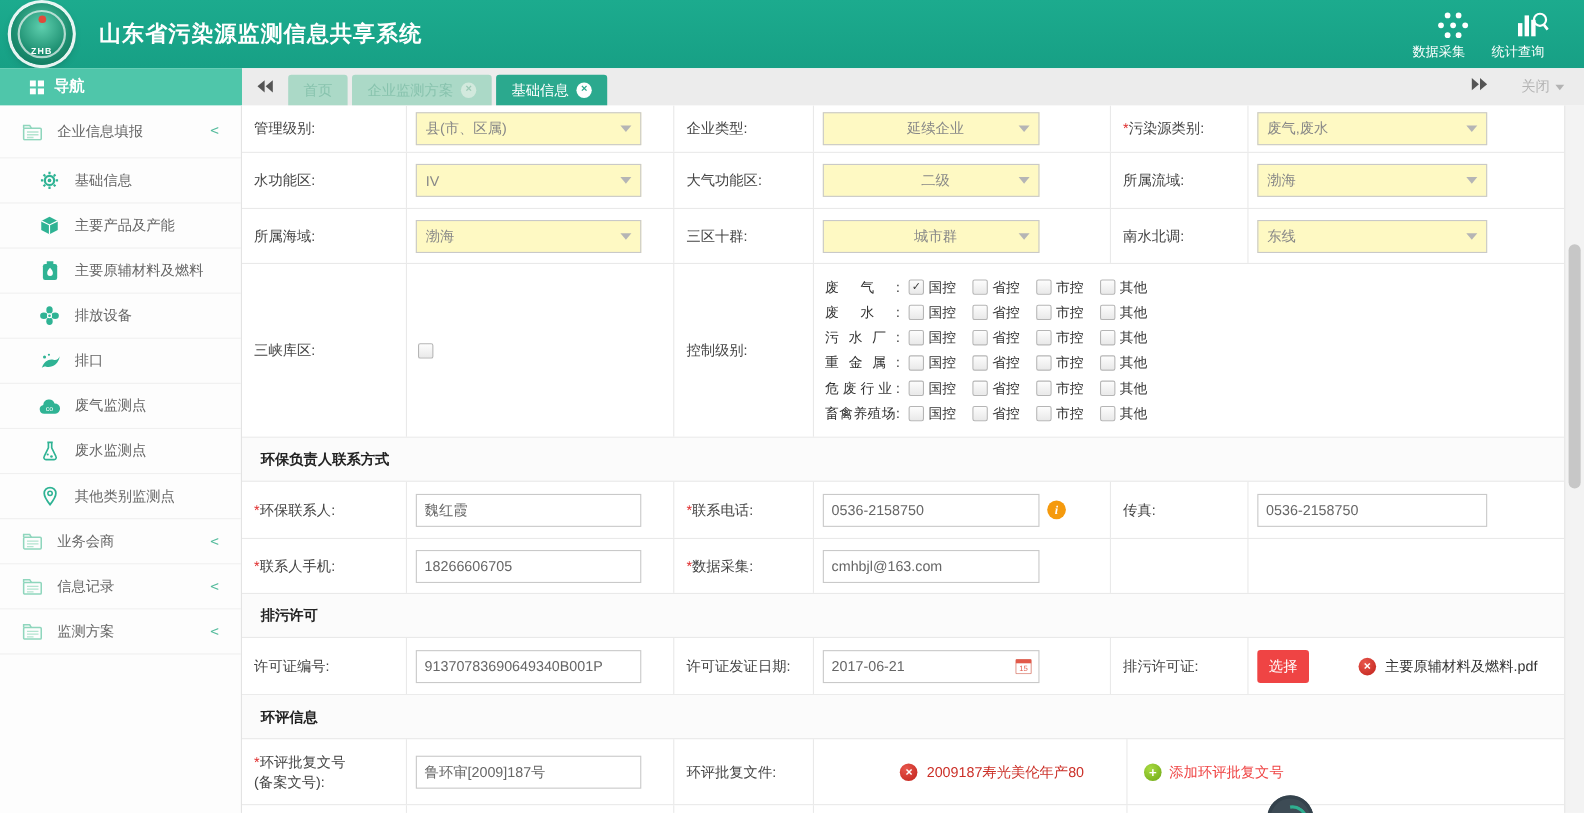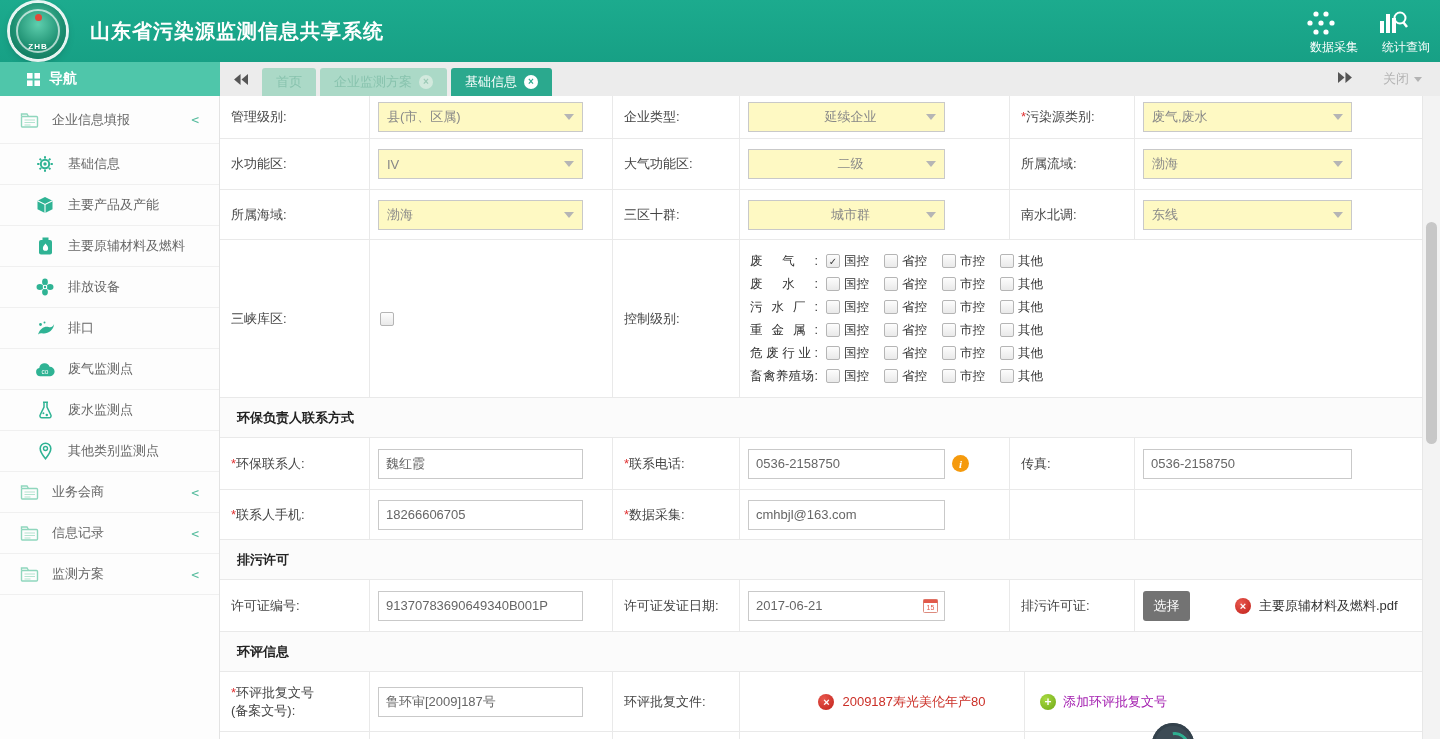--- a/index.html
+++ b/index.html
@@ -8,21 +8,21 @@
 
   
   .topbar{position:absolute;left:0;top:0;width:1440px;height:62px;background:linear-gradient(#1cab8e,#17a085);}
   .logo{position:absolute;left:10px;top:3px;width:56px;height:56px;border-radius:50%;
         background:radial-gradient(circle at 50% 38%,#5ecfae 0%,#1d8f71 55%,#0b6e55 100%);
         box-shadow:0 0 0 3px rgba(255,255,255,.9),0 3px 8px rgba(0,0,0,.25);}
   .logo .ring{position:absolute;inset:6px;border:2px solid rgba(255,255,255,.65);border-radius:50%;}
   .logo .dot{position:absolute;left:50%;top:11px;width:7px;height:7px;margin-left:-3.5px;border-radius:50%;background:#e04a3a;}
   .logo .zhb{position:absolute;bottom:8px;width:100%;text-align:center;font-size:8px;color:#fff;letter-spacing:1px;font-weight:bold;}
   .app-title{position:absolute;left:90px;top:0;height:62px;line-height:62px;color:#fff;font-size:20px;font-weight:bold;letter-spacing:1px;}
-  .hact{position:absolute;top:9px;width:74px;text-align:right;color:#fff;cursor:pointer;}
+  .hact{position:absolute;top:9px;width:74px;text-align:left;color:#fff;cursor:pointer;}
   .hact .ic{height:27px;display:flex;align-items:center;justify-content:center;}
   .hact .lb{font-size:12px;margin-top:3px;}
   .hact1{left:1284px;} .hact2{left:1356px;}
 
   
   .navbar{position:absolute;left:0;top:62px;width:220px;height:34px;background:#4fc6aa;color:#fff;display:flex;align-items:center;}
   .navbar .gic{margin-left:27px;display:flex;}
   .navbar .lb{margin-left:9px;font-size:14px;font-weight:bold;}
   .tabbar{position:absolute;left:220px;top:62px;width:1220px;height:34px;background:#ececec;}
   .tb-left{position:absolute;left:13px;top:10px;cursor:pointer;}
@@ -67,28 +67,28 @@
   .cgrid{padding-left:10px;}
   .cline{display:flex;align-items:center;height:23px;font-size:12.5px;color:#333;}
   .cname{width:68px;text-align:justify;text-align-last:justify;margin-right:8px;}
   .cgroup{display:flex;align-items:center;width:58px;}
   .cgroup .cl{margin-left:4px;}
   .info{width:17px;height:17px;border-radius:50%;background:#f59a0d;color:#fff;font-size:11px;font-style:italic;font-weight:bold;
         display:inline-flex;align-items:center;justify-content:center;margin-left:7px;font-family:"Liberation Serif",serif;cursor:pointer;}
   .dwrap{position:relative;margin-left:8px;}
   .dwrap input{margin-left:0;padding-right:26px;width:162px;}
   .calic{position:absolute;right:7px;top:7px;cursor:pointer;}
-  .btn-select{margin-left:8px;width:47px;height:30px;background:#737373;color:#fff;font-size:13px;border:none;border-radius:3px;cursor:pointer;}
+  .btn-select{margin-left:8px;width:47px;height:30px;background:#ef4444;color:#fff;font-size:13px;border:none;border-radius:3px;cursor:pointer;}
   .redx{width:16px;height:16px;border-radius:50%;background:radial-gradient(circle at 35% 30%,#e8574d,#c0211a);color:#fff;font-size:11px;
         font-weight:bold;display:inline-flex;align-items:center;justify-content:center;cursor:pointer;flex:none;}
   .fname{margin-left:8px;font-size:13px;color:#333;}
   .redtxt{margin-left:8px;font-size:13px;color:#cb2f27;}
   .greenp{width:16px;height:16px;border-radius:50%;background:radial-gradient(circle at 35% 30%,#a8da40,#6ea716);color:#fff;font-weight:bold;
           font-size:12px;display:inline-flex;align-items:center;justify-content:center;cursor:pointer;flex:none;}
-  .addlbl{margin-left:7px;font-size:13px;color:#a21caf;}
+  .addlbl{margin-left:7px;font-size:13px;color:#ef4444;}
   .twoline{padding-left:11px;font-size:13px;color:#444;line-height:18px;}
   .c4e{width:285px;border-right:1px solid #e9e9e9;display:flex;align-items:center;justify-content:center;box-sizing:border-box;}
 
   
   .sbar{position:absolute;right:0;top:96px;width:18px;height:643px;background:#f3f3f3;border-left:1px solid #e7e7e7;box-sizing:border-box;}
   .sthumb{position:absolute;left:3px;top:126px;width:11px;height:222px;background:#c7c7c7;border-radius:6px;cursor:pointer;}
   .float-btn{position:absolute;left:1152px;top:723px;width:42px;height:42px;border-radius:50%;background:#3d4b55;
              box-shadow:inset 0 0 0 3px #34424c;cursor:pointer;}
   .float-btn::after{content:"";position:absolute;left:9px;top:9px;width:22px;height:22px;border-radius:50%;border:3px solid transparent;border-top-color:#2fae90;transform:rotate(35deg);}
 </style>

